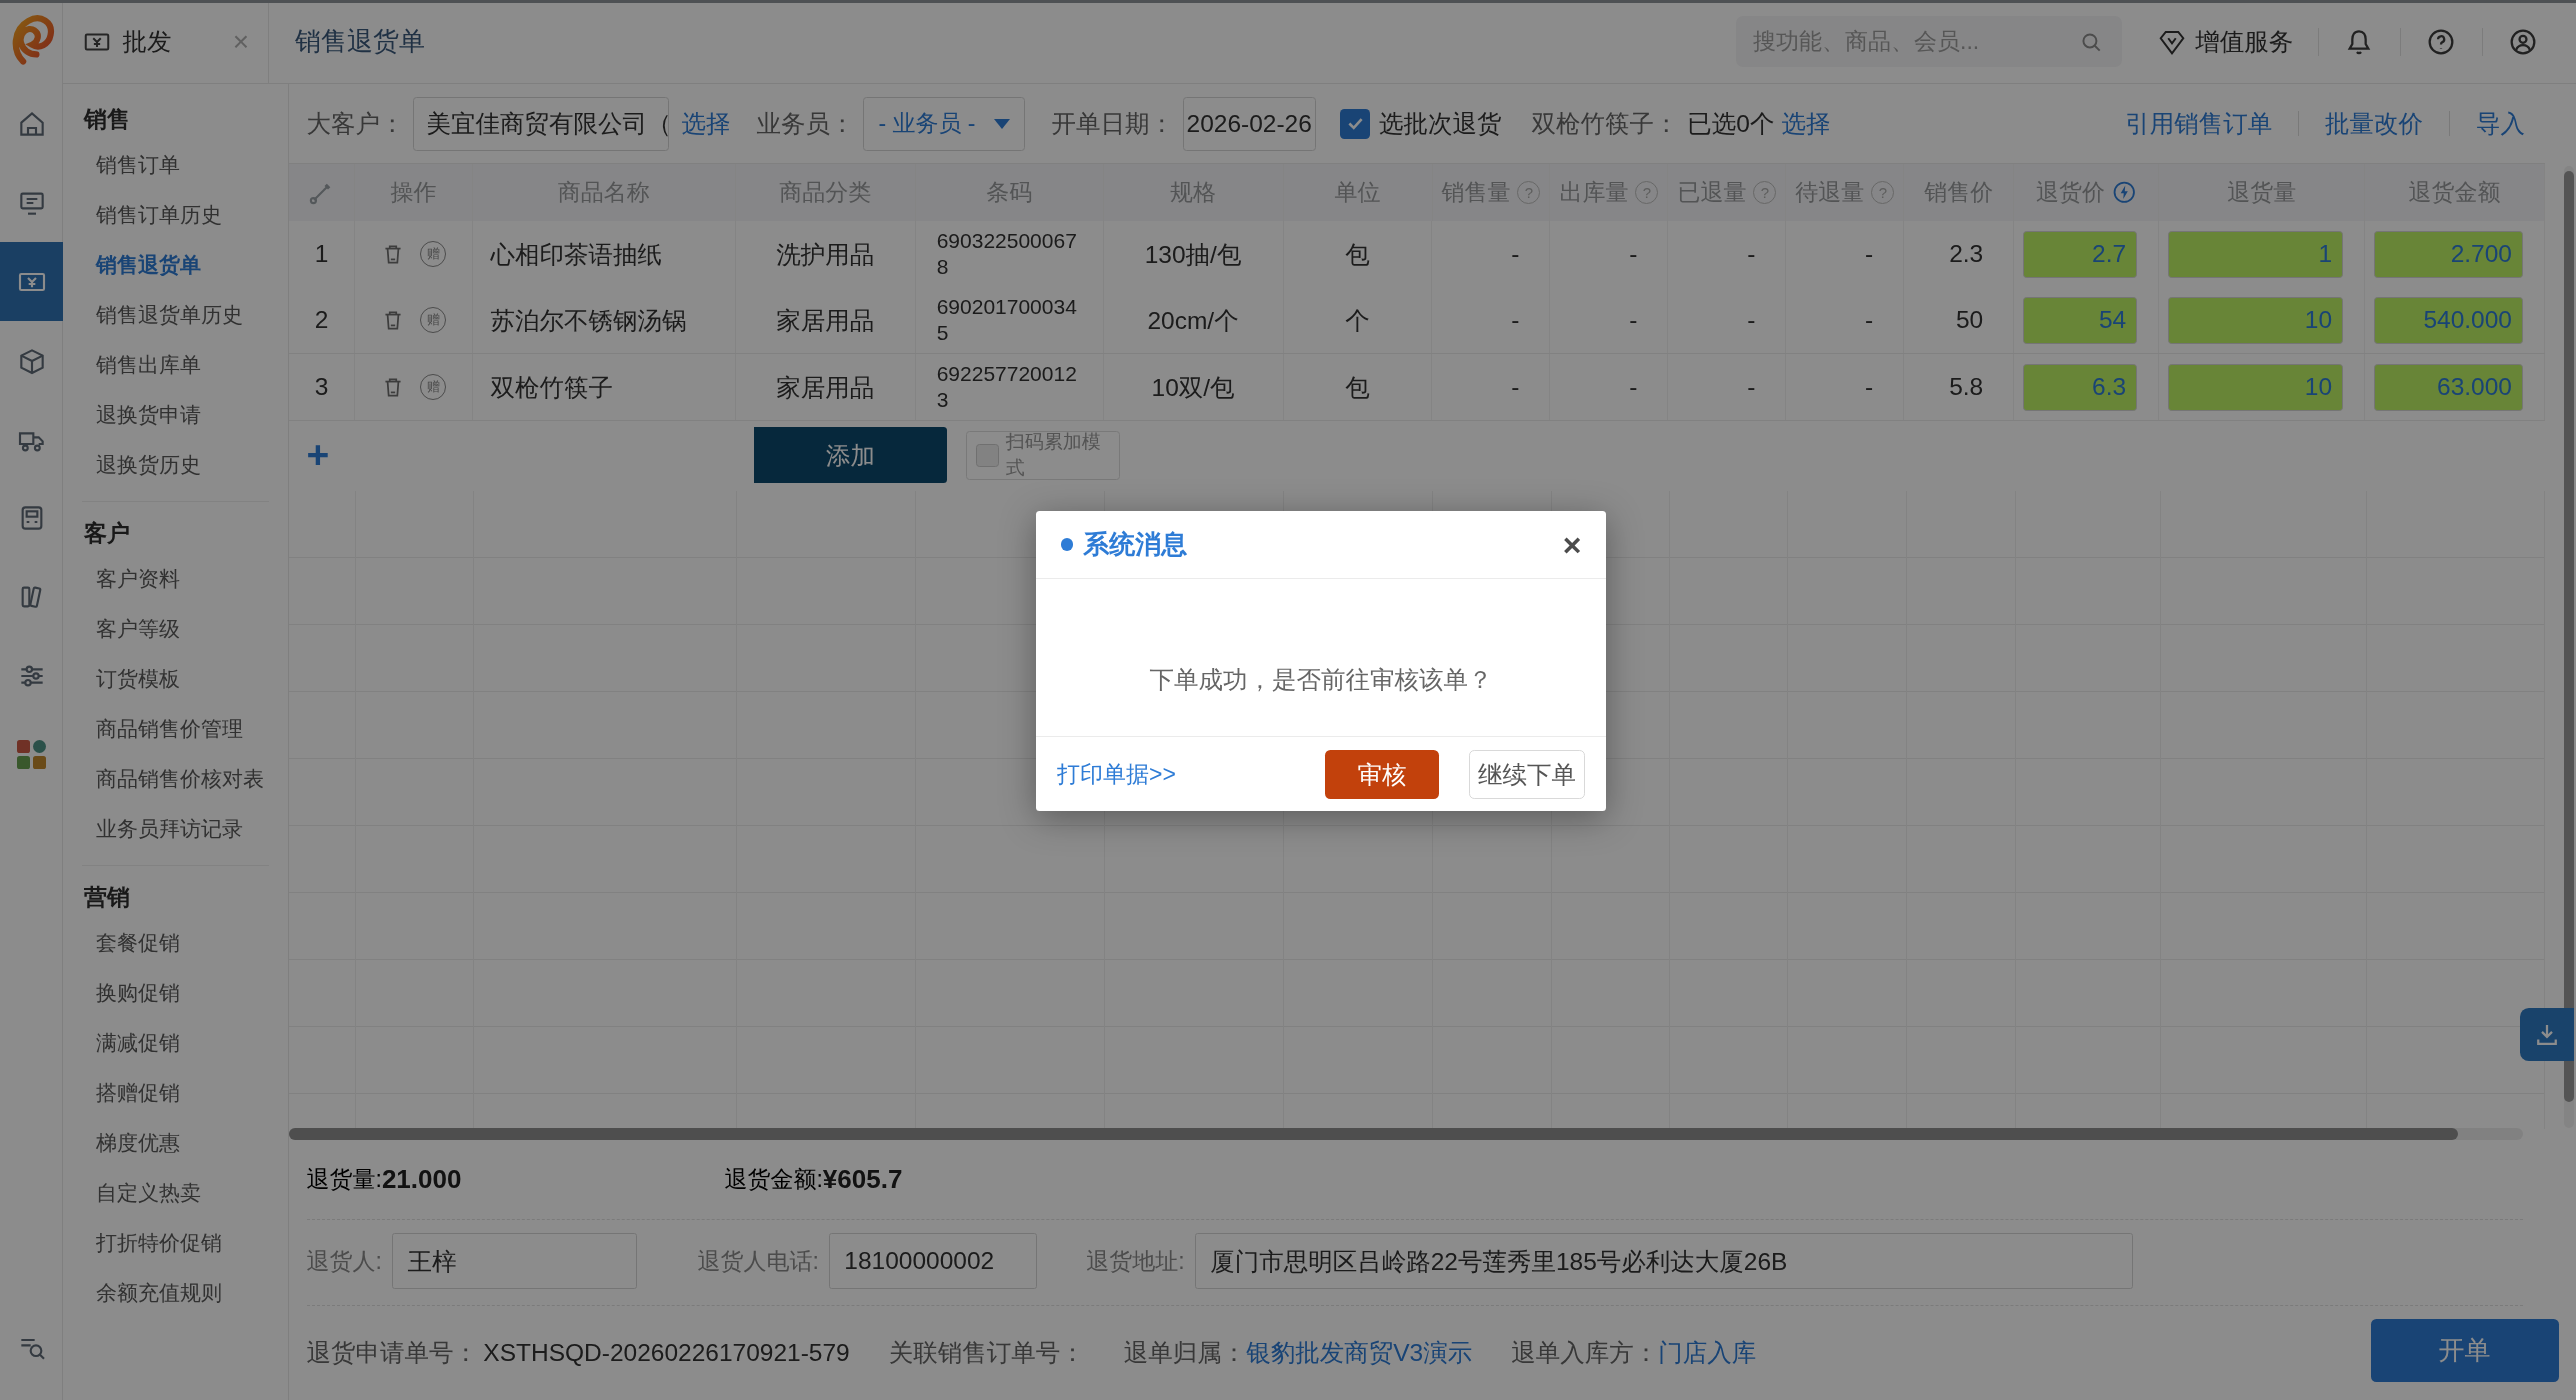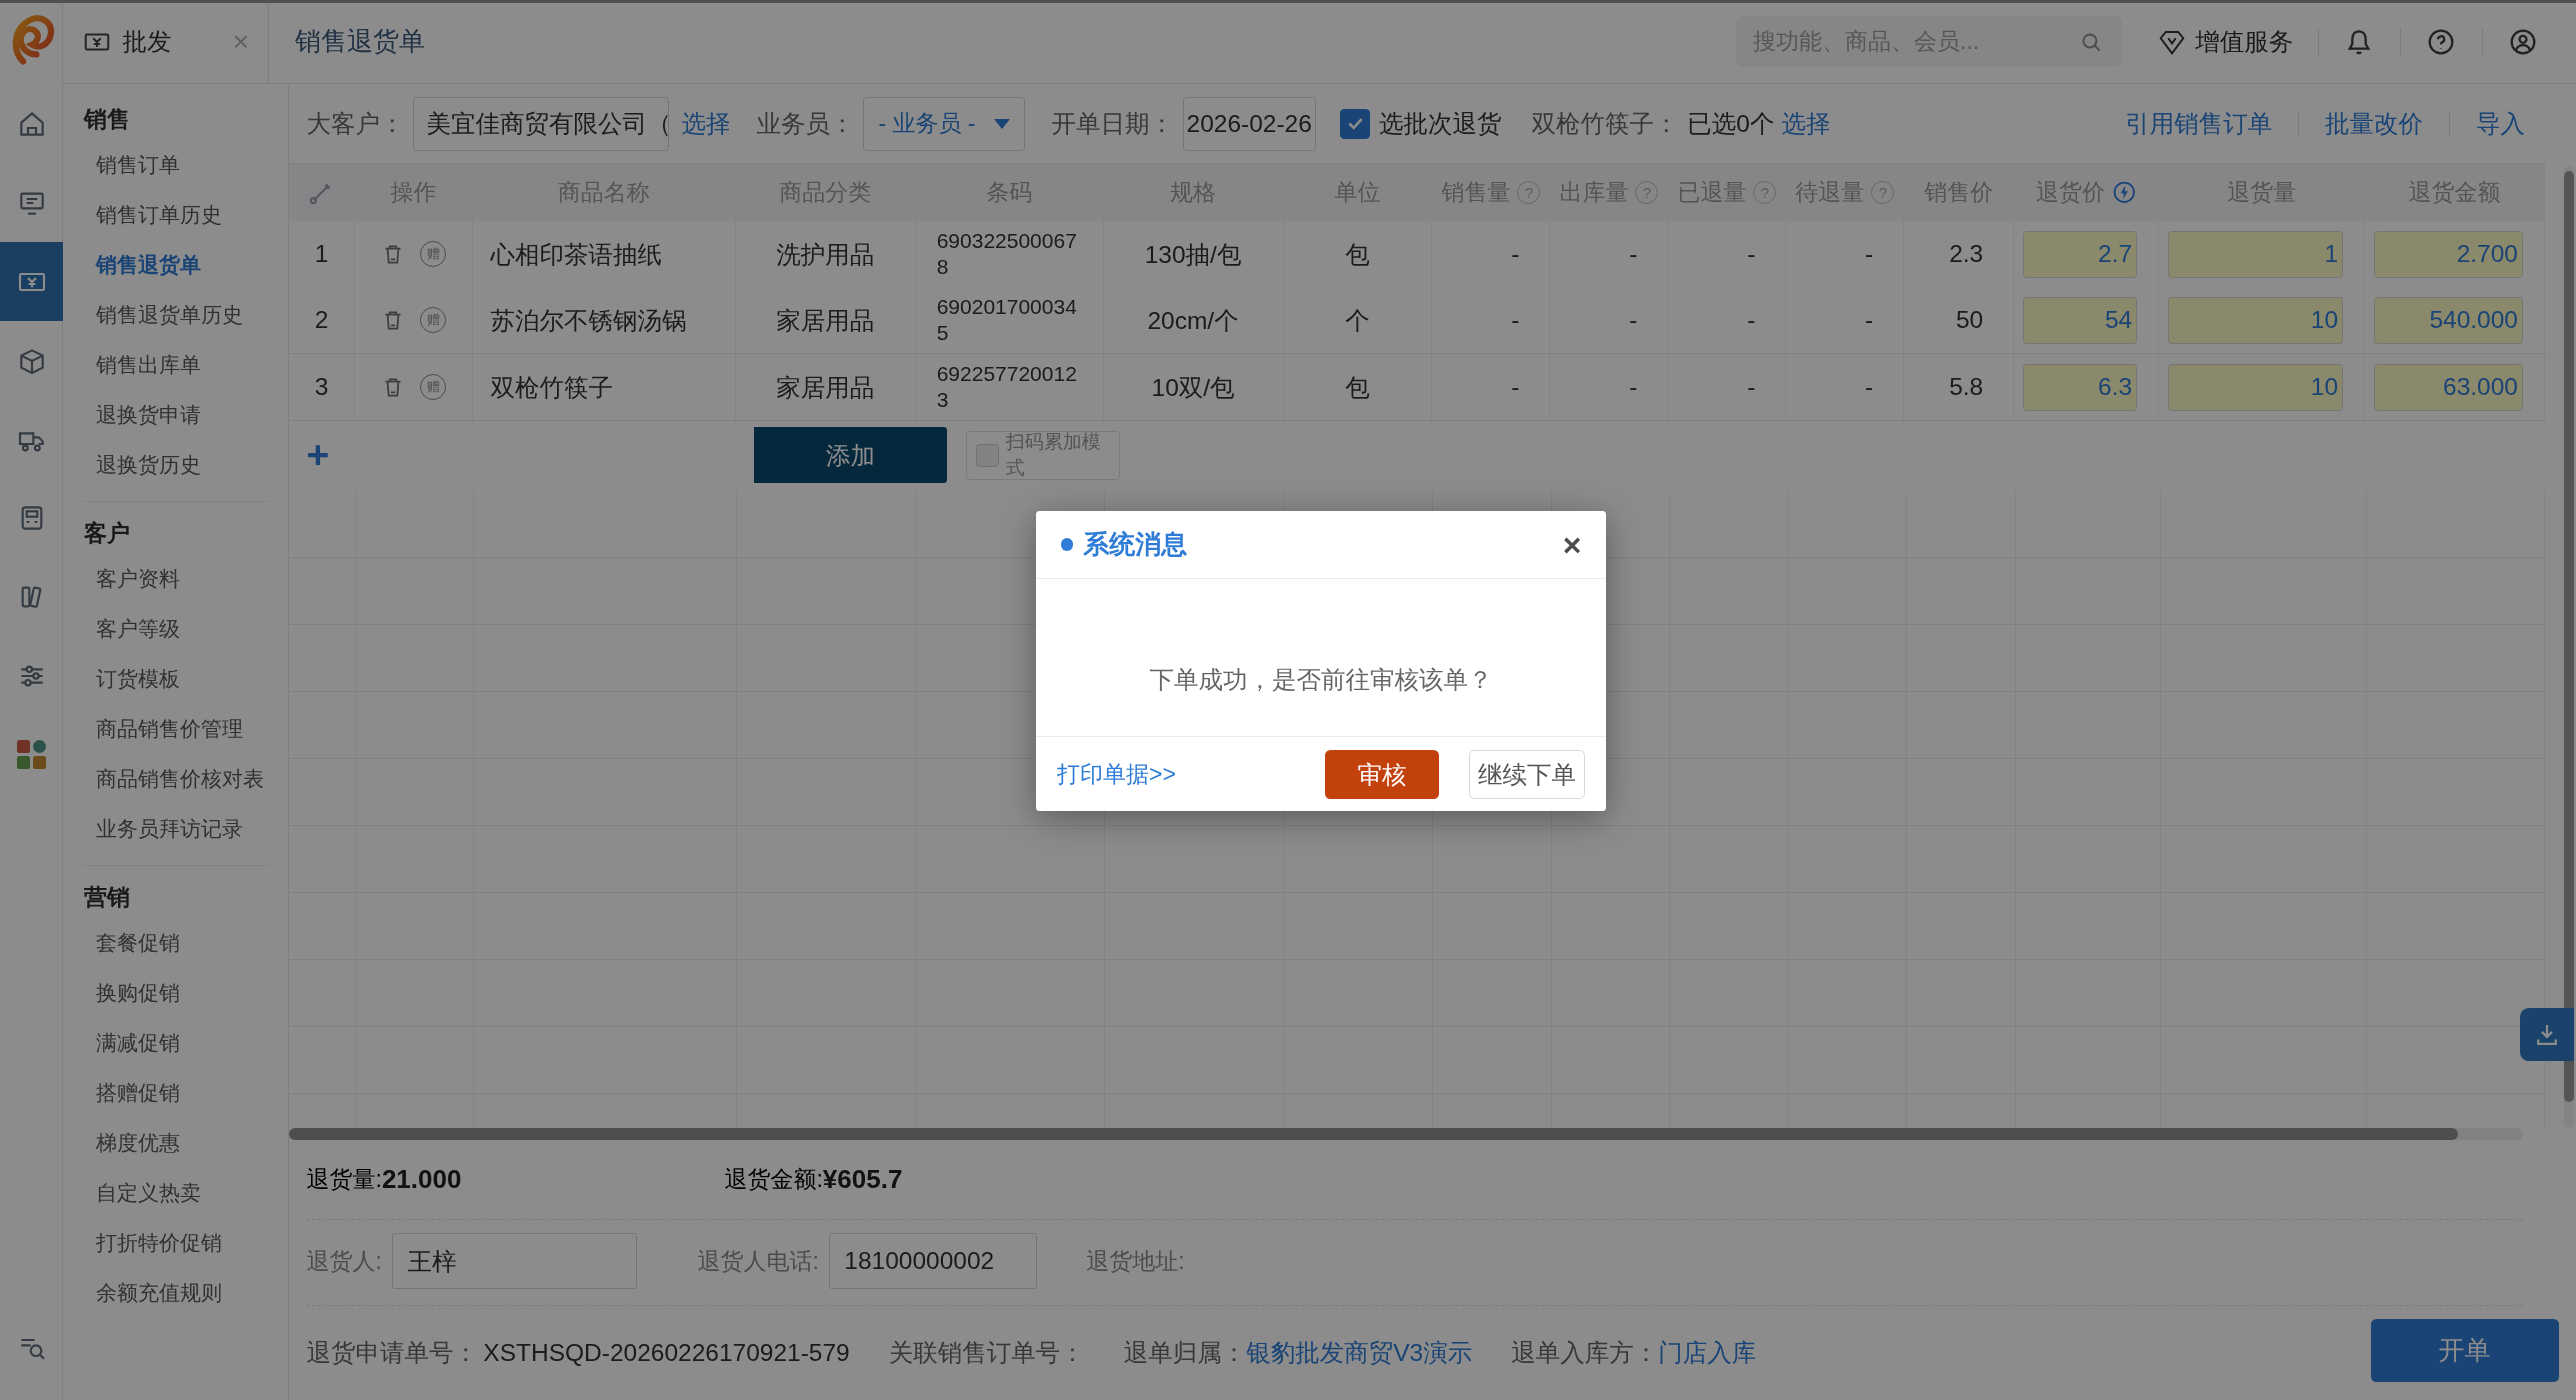--- a/index.html
+++ b/index.html
@@ -69,21 +69,21 @@
   .c0{width:66px}.c1{width:118px}.c2{width:263px}.c3{width:180px}.c4{width:188px}.c5{width:180px}.c6{width:149px}
   .c7,.c8,.c9,.c10{width:118px}.c11{width:110px}.c12{width:145px}.c13{width:206px}.c14{width:180px}
   .al { justify-content:flex-start; padding-left:17.5px; }
   .ar { justify-content:flex-end; padding-right:30px; }
   .barcode { font-size:21px; line-height:26px; word-break:break-all; padding:0 21px; text-align:left; }
   .help { width:23px; height:23px; border:1.8px solid #bcbcbc; border-radius:50%; color:#ababab; font-size:15px; display:inline-flex; align-items:center; justify-content:center; margin-left:7px; flex:none; }
   .flash { width:24.5px; height:24.5px; margin-left:7px; flex:none; }
   .op-icons { display:flex; align-items:center; gap:14px; color:#6f6f6f; }
   .op-icons svg { width:26px; height:26px; cursor:pointer; }
   .gift { width:26px; height:26px; border:1.8px solid #8a8a8a; border-radius:50%; font-size:13px; color:#8a8a8a; display:flex; align-items:center; justify-content:center; cursor:pointer; }
-  .numbox { flex:1; margin:0 21px 0 8.8px; height:47px; border:0.9px solid #d6d6d6; border-radius:3.5px; color:#2e7cd6; background:#fef9c3; display:flex; align-items:center; justify-content:flex-end; padding:0 4px; font-size:24.5px; }
+  .numbox { flex:1; margin:0 21px 0 8.8px; height:47px; border:0.9px solid #d6d6d6; border-radius:3.5px; color:#2e7cd6; background:#bef264; display:flex; align-items:center; justify-content:flex-end; padding:0 10px; font-size:24.5px; }
   .tools-icon { width:28px; height:28px; color:#9aa0a6; }
 
   
   .add-row { position:absolute; left:0; top:336px; width:2256px; height:70px; display:flex; align-items:center; }
   .plus { position:absolute; left:17.5px; font-size:39px; color:#2e7cd6; font-weight:bold; cursor:pointer; }
   .add-input { position:absolute; left:99px; width:366px; height:56px; border:0.9px solid #cfcfcf; border-radius:3.5px 0 0 3.5px; font-size:24.5px; padding:0 16px; outline:none; color:#333; font-family:inherit; }
   .add-input::placeholder { color:#8f8f8f; }
   .add-btn { position:absolute; left:465px; width:193px; height:56px; background:#0c4a6e; color:#fff; font-size:24.5px; border:none; border-radius:0 3.5px 3.5px 0; cursor:pointer; font-family:inherit; }
   .scan-box { position:absolute; left:677px; width:154px; height:49px; border:0.9px solid #ddd; border-radius:3.5px; display:flex; align-items:center; padding:0 8.8px; font-size:19px; color:#999; }
   .scan-chk { width:23px; height:23px; border:0.9px solid #ccc; border-radius:3.5px; background:#ededed; margin-right:7px; flex:none; cursor:pointer; }
@@ -512,20 +512,21 @@
       <span class="sum-label" style="margin-left:263px">退货金额:</span>
       <span class="sum-value">¥605.7</span>
     </div>
     <div class="dashed" style="top:75px"></div>
     <div class="info-row">
       <span>退货人:</span>
       <div class="info-input" style="width:245px;margin-left:10.5px">王梓</div>
       <span style="margin-left:60px">退货人电话:</span>
       <div class="info-input" style="width:208px;margin-left:10.5px">18100000002</div>
       <span style="margin-left:49px">退货地址:</span>
+      <div class="info-input" style="width:938px;margin-left:10.5px">厦门市思明区吕岭路22号莲秀里185号必利达大厦26B</div>
     </div>
     <div class="dashed" style="top:161px"></div>
     <div class="footer-row">
       <span>退货申请单号：</span>
       <span class="fval">XSTHSQD-20260226170921-579</span>
       <span style="margin-left:39px">关联销售订单号：</span>
       <span style="margin-left:39px">退单归属：</span>
       <span class="link">银豹批发商贸V3演示</span>
       <span style="margin-left:39px">退单入库方：</span>
       <span class="link">门店入库</span>

